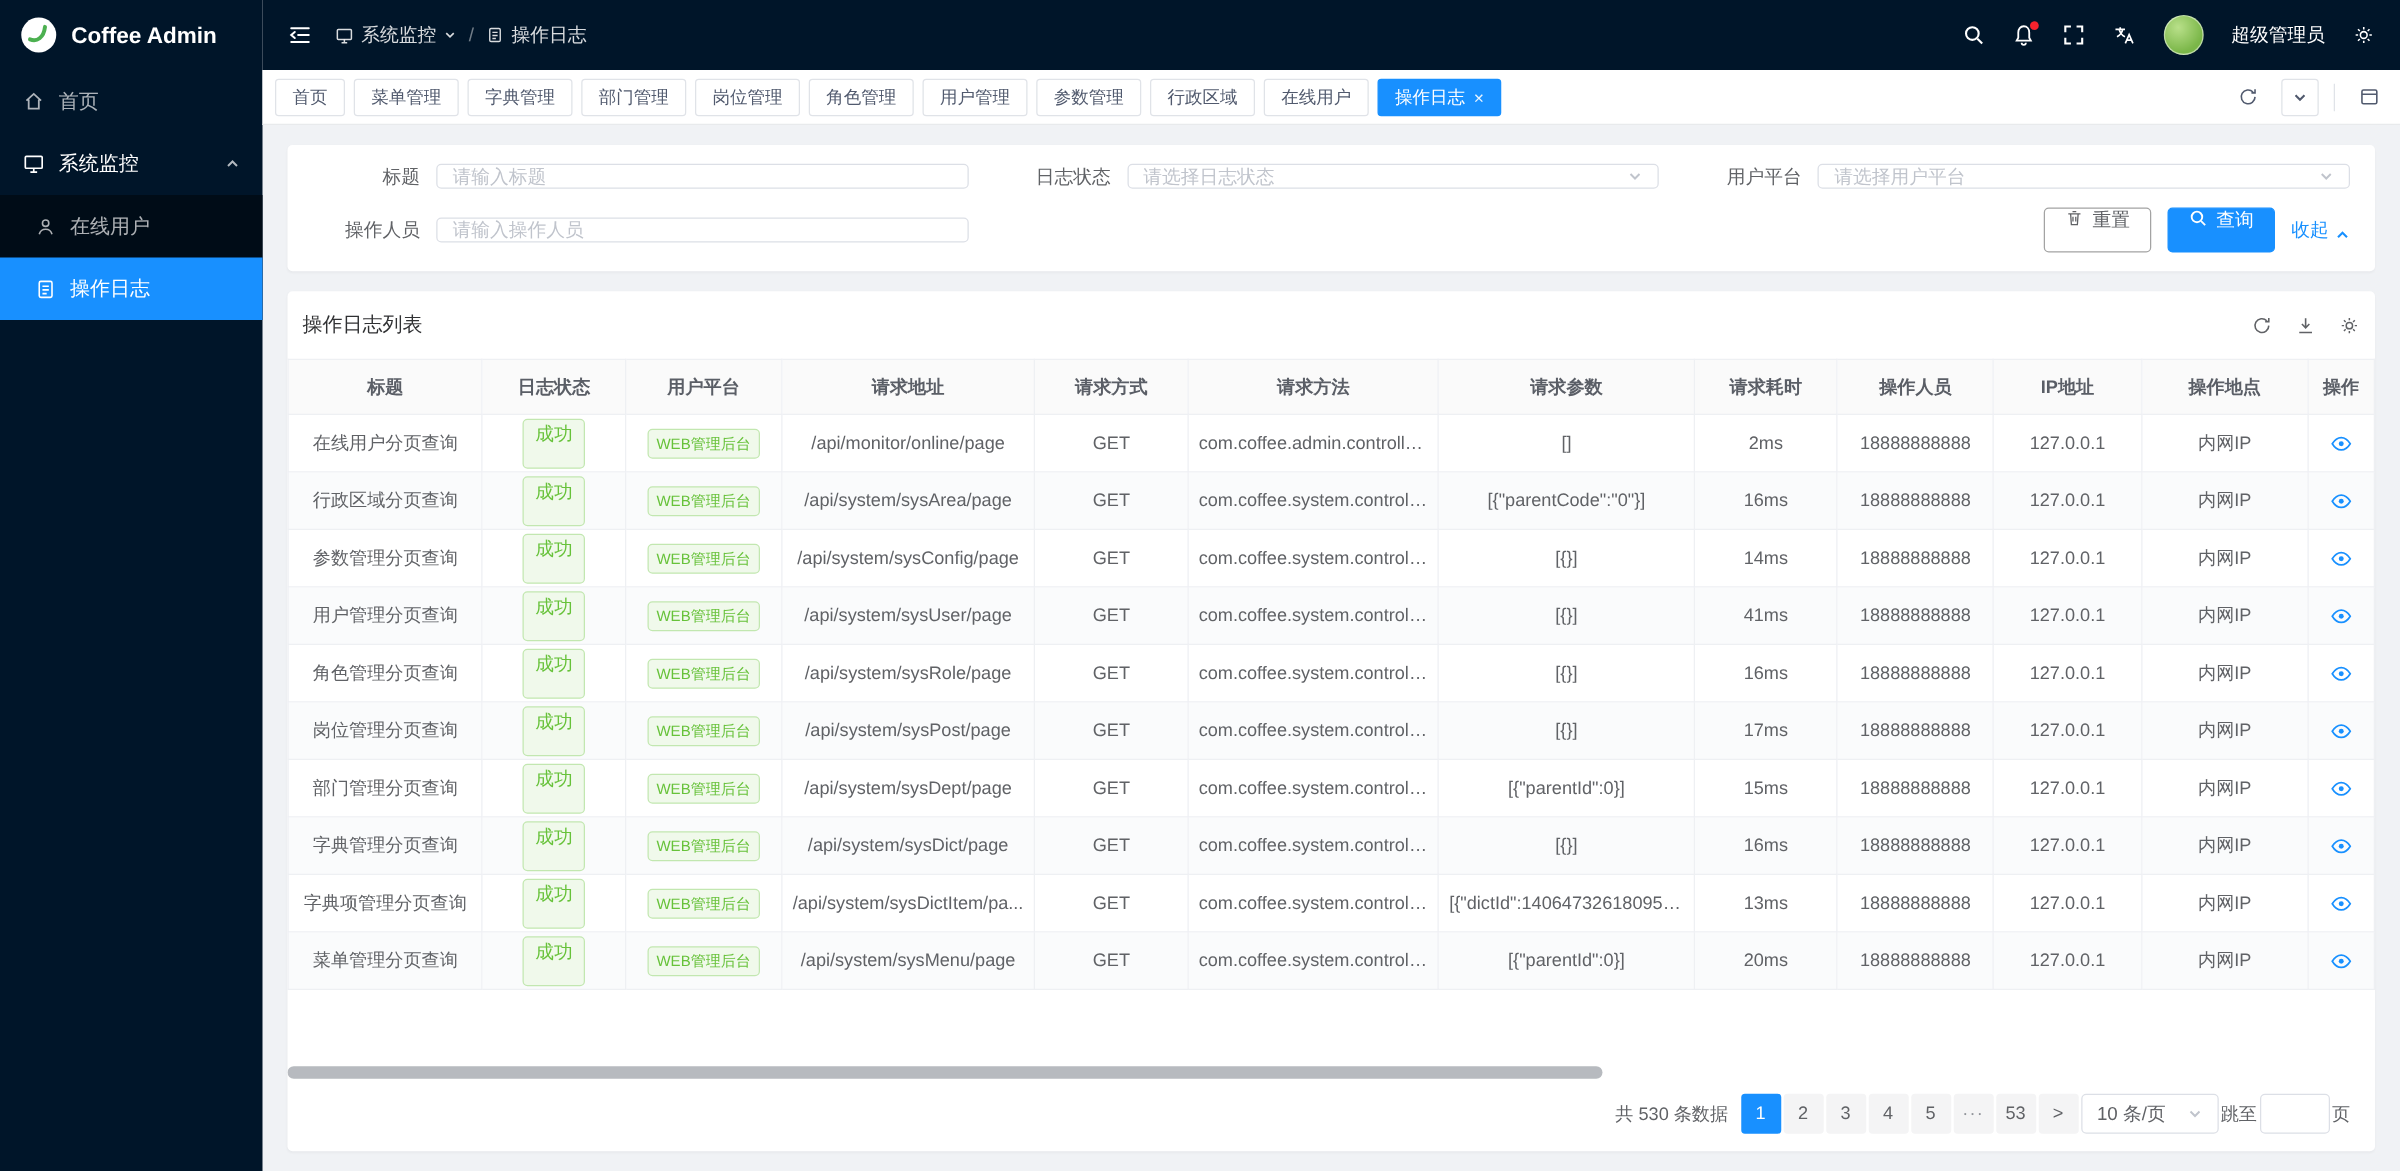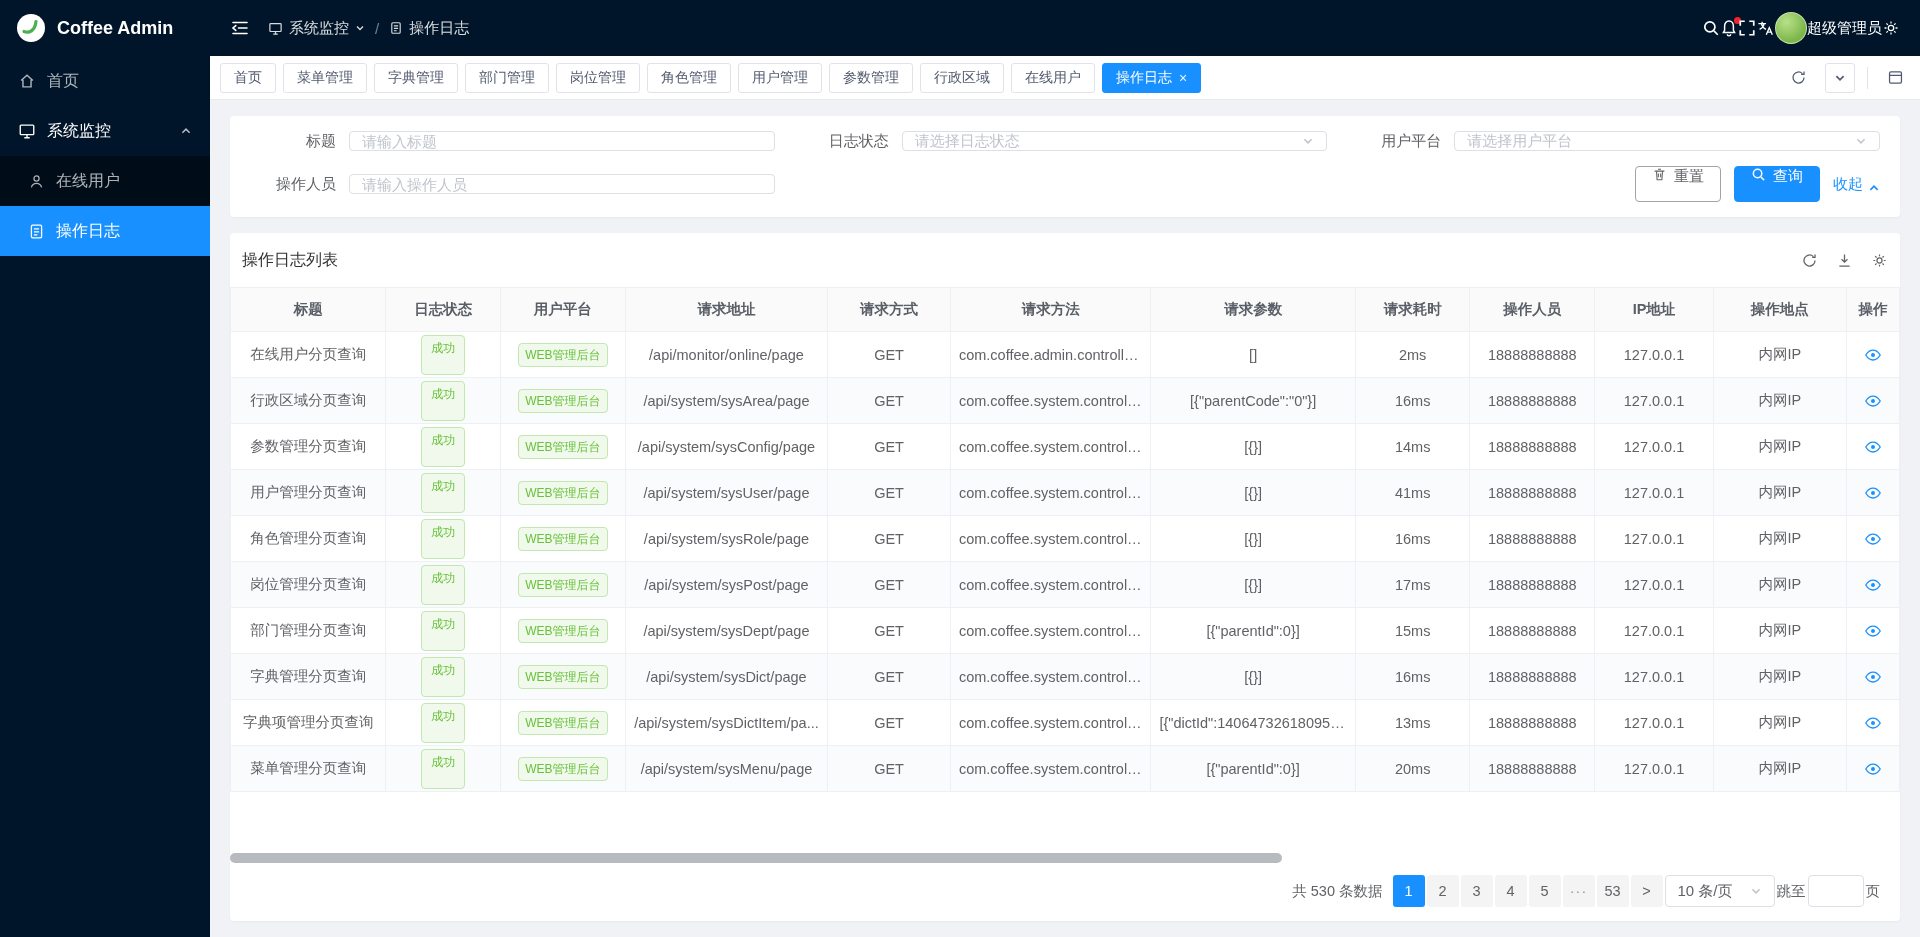--- a/index.html
+++ b/index.html
@@ -19,21 +19,21 @@
   .submenu-item { height:50px; display:flex; align-items:center; gap:11px; padding:0 18px 0 28px; color:rgba(255,255,255,.68); font-size:16px; cursor:pointer; }
   .submenu-item.active { background:#1890ff; color:#fff; }
 
   
   .main { flex:1; display:flex; flex-direction:column; min-width:0; }
   .topbar { height:56px; background:#001529; display:flex; align-items:center; padding:0 20px; color:rgba(255,255,255,.85); flex-shrink:0; }
   .fold { color:#fff; margin-right:18px; cursor:pointer; }
   .crumbs { display:flex; align-items:center; gap:8px; font-size:15px; }
   .crumb { display:flex; align-items:center; gap:6px; cursor:pointer; }
   .crumb-sep { color:rgba(255,255,255,.45); margin:0 2px; }
-  .topbar-right { margin-left:auto; display:flex; align-items:center; }
+  .topbar-right { margin-left:auto; display:flex; align-items:center; gap:22px; }
   .tb-icon { color:#fff; cursor:pointer; position:relative; }
   .badge-dot { position:absolute; top:-2px; right:-3px; width:7px; height:7px; border-radius:50%; background:#f5222d; }
   .avatar { width:32px; height:32px; border-radius:50%; background:radial-gradient(circle at 35% 30%, #b9e08a, #7ab648 70%); border:1px solid rgba(255,255,255,.5); }
   .username { color:#fff; font-size:15px; }
 
   
   .tabbar { height:44px; background:#fff; border-bottom:1px solid #e8eaec; display:flex; align-items:center; padding:0 10px; gap:7px; flex-shrink:0; }
   .tab { height:30px; display:flex; align-items:center; gap:7px; padding:0 13px; border:1px solid #e0e3e8; border-radius:3px; background:#fff; font-size:14px; color:#515a6e; cursor:pointer; white-space:nowrap; }
   .tab.active { background:#1890ff; border-color:#1890ff; color:#fff; }
   .tab-close { font-size:14px; line-height:1; opacity:.9; cursor:pointer; }
@@ -68,21 +68,21 @@
   .table-title { font-size:16px; color:#303133; font-weight:500; }
   .table-tools { margin-left:auto; display:flex; align-items:center; gap:18px; color:#606266; }
   .table-tools > span { cursor:pointer; }
 
   table { width:100%; border-collapse:collapse; table-layout:fixed; font-size:14.5px; color:#606266; }
   th, td { border:1px solid #eef0f3; text-align:center; padding:0 8px; overflow:hidden; white-space:nowrap; text-overflow:ellipsis; }
   thead th { height:44px; background:#fafafa; color:#5a5e66; font-weight:600; }
   tbody td { height:46px; }
   tbody tr:nth-child(even) td { background:#fafbfc; }
   th:nth-child(12), td:nth-child(12) { box-shadow:-8px 0 8px -6px rgba(0,0,0,.15); }
-  .tag { display:inline-block; padding:0 9px; height:40px; line-height:24px; background:#f0f9eb; border:1px solid #c2e7b0; color:#67c23a; border-radius:4px; font-size:12px; }
+  .tag { display:inline-block; padding:0 9px; height:40px; line-height:24px; background:#f0f9eb; border:1px solid #c2e7b0; color:#67c23a; border-radius:4px; font-size:15px; }
   .tag-sm { height:24px; line-height:22px; font-size:12px; padding:0 6px; }
   .eye-btn { color:#1890ff; display:inline-flex; cursor:pointer; vertical-align:middle; }
 
   .spacer { flex:1; }
   .hscroll { height:10px; margin:0 0 10px 0; flex-shrink:0; cursor:pointer; }
   .hscroll .thumb { width:63%; height:10px; border-radius:5px; background:#b7babf; }
 
   
   .pager { display:flex; align-items:center; justify-content:flex-end; gap:2px; padding:2px 20px 14px; font-size:14.5px; color:#606266; flex-shrink:0; }
   .pager .total { margin-right:8px; }

